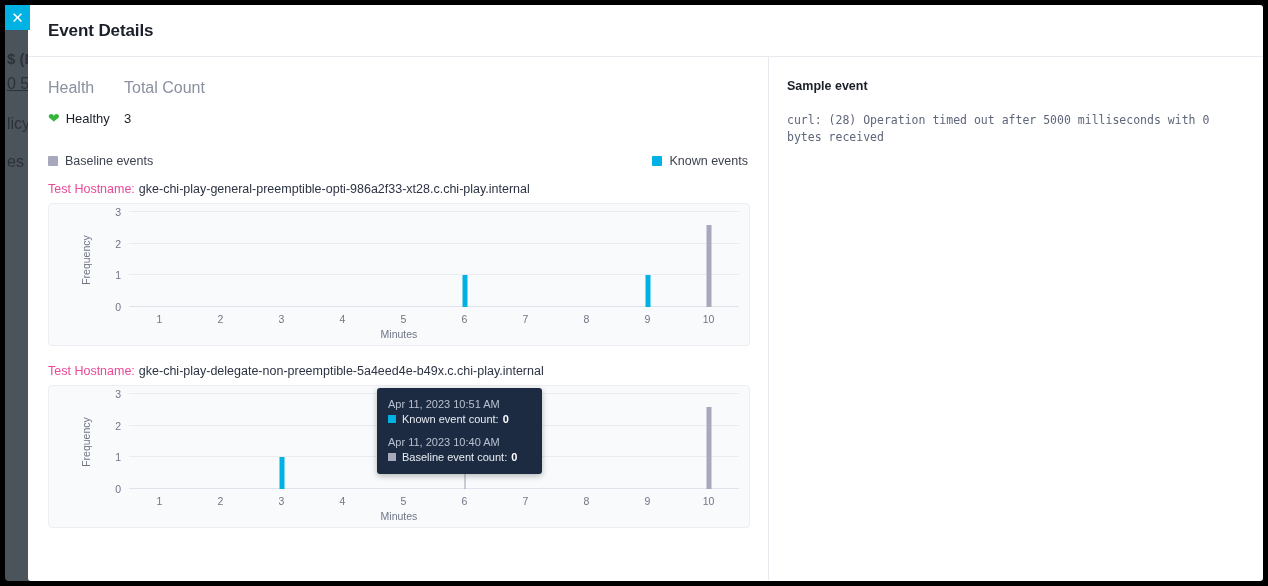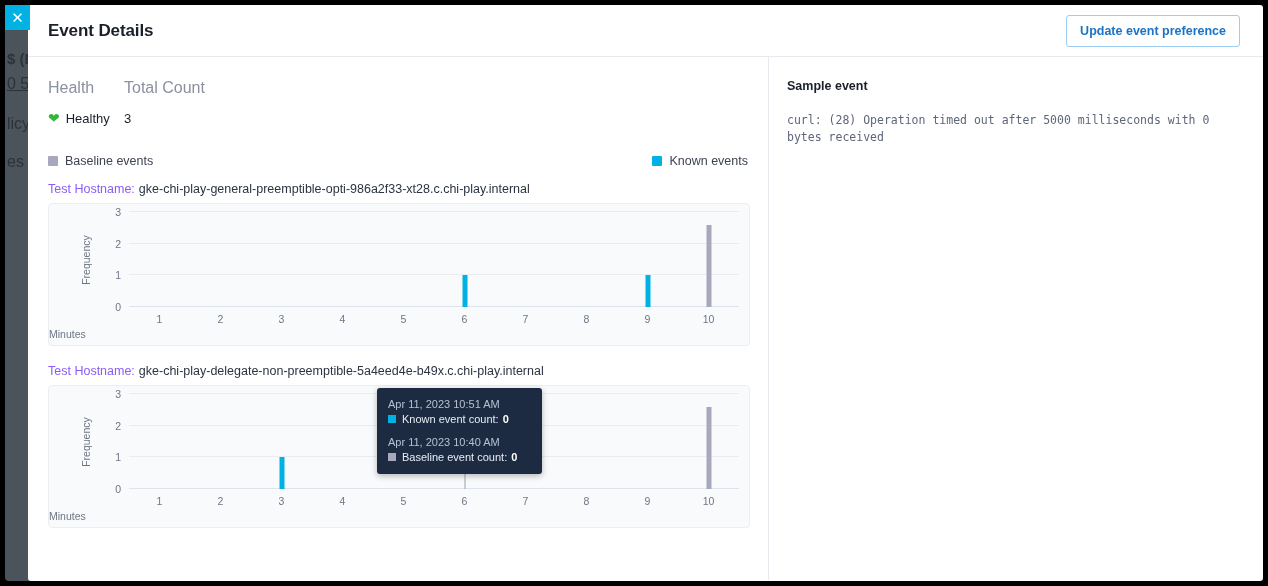--- a/index.html
+++ b/index.html
@@ -161,21 +161,21 @@
   .legend-text { font-size: 12.5px; color: #3d4351; }
 
   
   .chart-block { margin-top: 14px; }
   .chart-block.second { margin-top: 18px; }
   .host-line {
     font-size: 12.5px;
     margin-bottom: 7px;
     white-space: nowrap;
   }
-  .host-label { color: #8b5cf6; }
+  .host-label { color: #ec4899; }
   .host-value { color: #2c3342; margin-left: 4px; }
 
   .chart-card {
     position: relative;
     background: #f9fafc;
     border: 1px solid #eceef3;
     border-radius: 4px;
     height: 143px;
     width: 702px;
   }
@@ -232,20 +232,21 @@
   .xaxis {
     position: absolute;
     left: 80px; right: 10px;
     bottom: 22px;
     height: 14px;
   }
   .xlabel {
     position: absolute;
     left: 0; right: 0;
     bottom: 5px;
+    text-align: center;
     font-size: 10.5px;
     color: #6f7585;
   }
 
   .bar {
     position: absolute;
     width: 5px;
     transform: translateX(-50%);
     bottom: 0;
     border-radius: 0;
@@ -319,21 +320,20 @@
   </div>
 
   <button class="close-btn">
     <span>✕</span>
   </button>
 
   <div class="modal">
 
     <div class="modal-header">
       <div class="modal-title">Event Details</div>
-      <button class="update-btn">Update event preference</button>
     </div>
 
     <div class="modal-body">
 
       <div class="left-pane">
 
         <div class="meta-row">
           <div class="meta-col health">
             <div class="meta-label">Health</div>
             <div class="meta-value">

